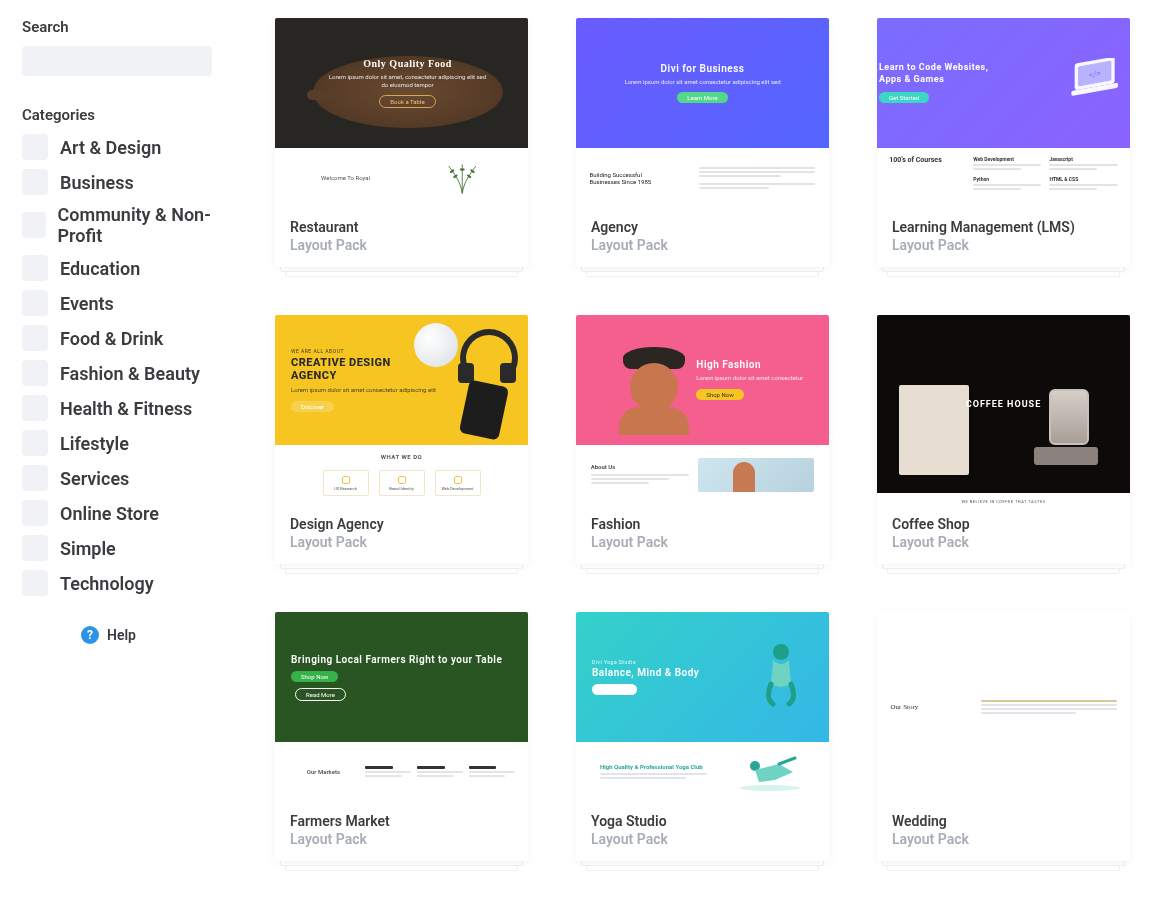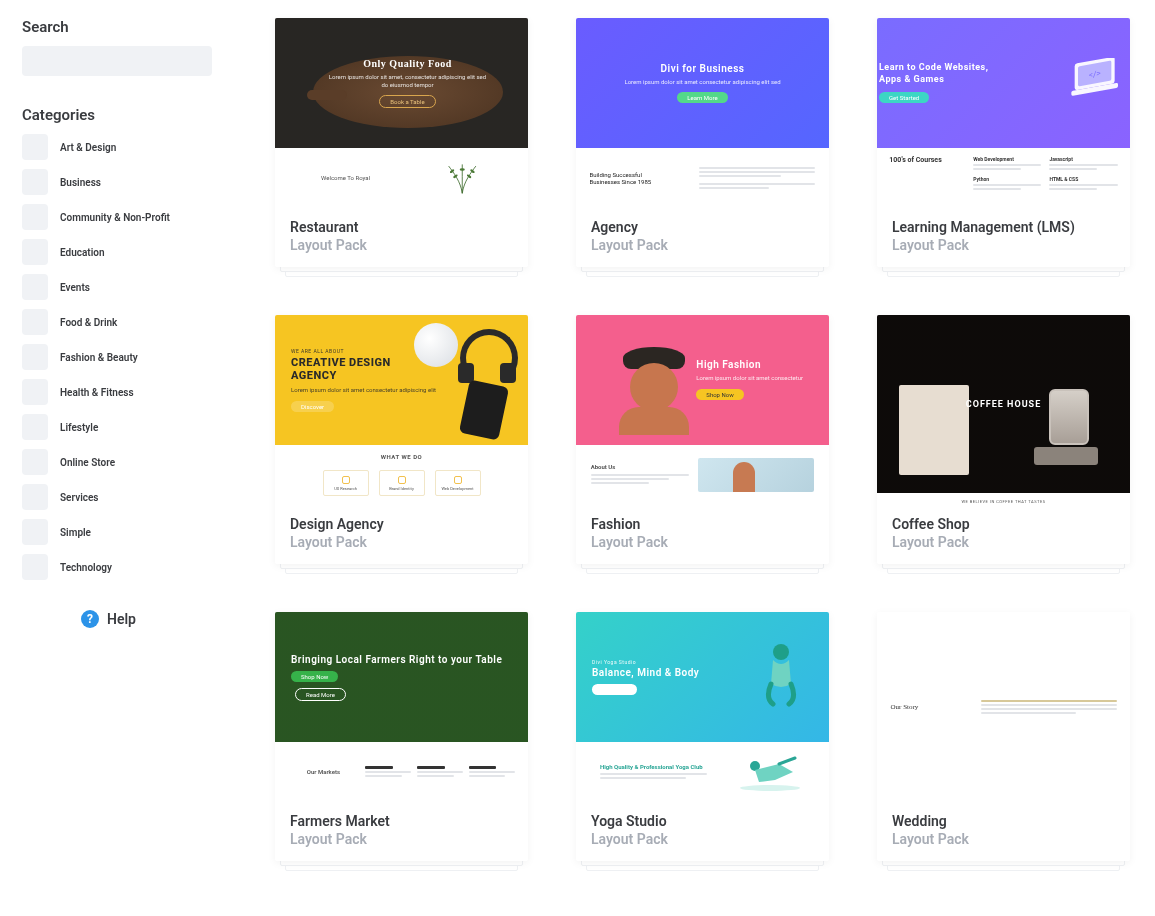--- a/index.html
+++ b/index.html
@@ -43,21 +43,21 @@
   margin-bottom: 9px;
 }
 .cat-swatch {
   width: 26px;
   height: 26px;
   border-radius: 4px;
   background: #f0f2f5;
   margin-right: 12px;
 }
 .cat-label {
-  font-size: 10px;
+  font-size: 18px;
   font-weight: 600;
   color: #3a3c40;
 }
 .help-row {
   display: flex;
   align-items: center;
   justify-content: center;
   margin-top: 30px;
   margin-left: -42px;
 }
@@ -195,25 +195,25 @@
           <li class="cat-item">
             <span class="cat-swatch"></span>
     <span class="cat-label">Health &amp; Fitness</span>
           </li>
           <li class="cat-item">
             <span class="cat-swatch"></span>
     <span class="cat-label">Lifestyle</span>
           </li>
           <li class="cat-item">
             <span class="cat-swatch"></span>
+    <span class="cat-label">Services</span>
+          </li>
+          <li class="cat-item">
+            <span class="cat-swatch"></span>
     <span class="cat-label">Online Store</span>
-          </li>
-          <li class="cat-item">
-            <span class="cat-swatch"></span>
-    <span class="cat-label">Services</span>
           </li>
           <li class="cat-item">
             <span class="cat-swatch"></span>
     <span class="cat-label">Simple</span>
           </li>
           <li class="cat-item">
             <span class="cat-swatch"></span>
     <span class="cat-label">Technology</span>
           </li>
         </ul>

